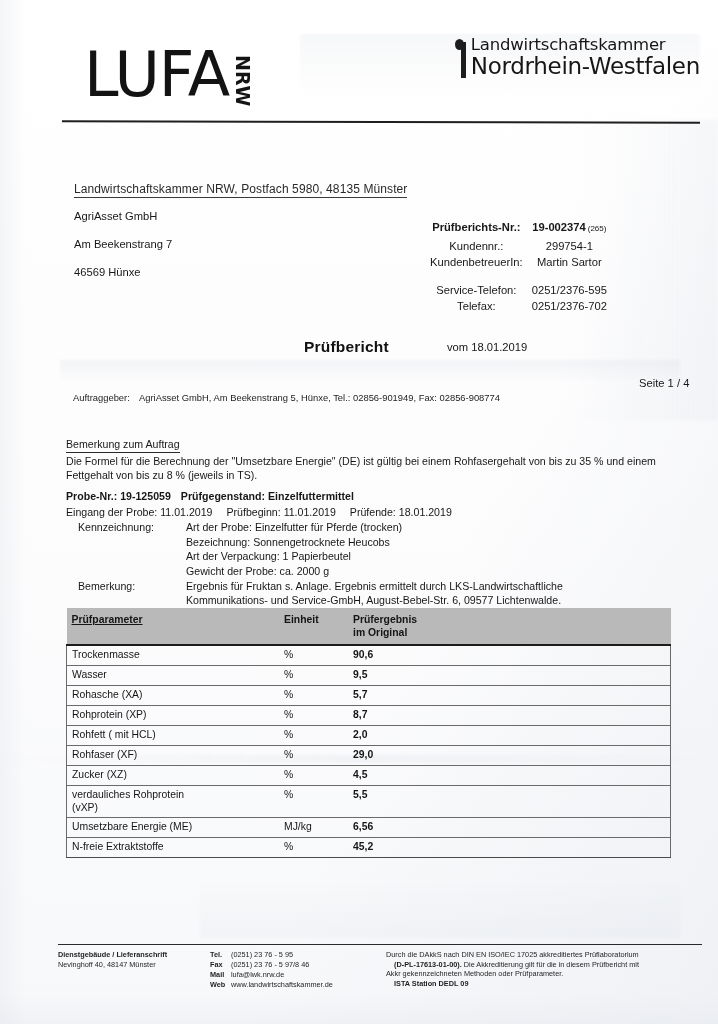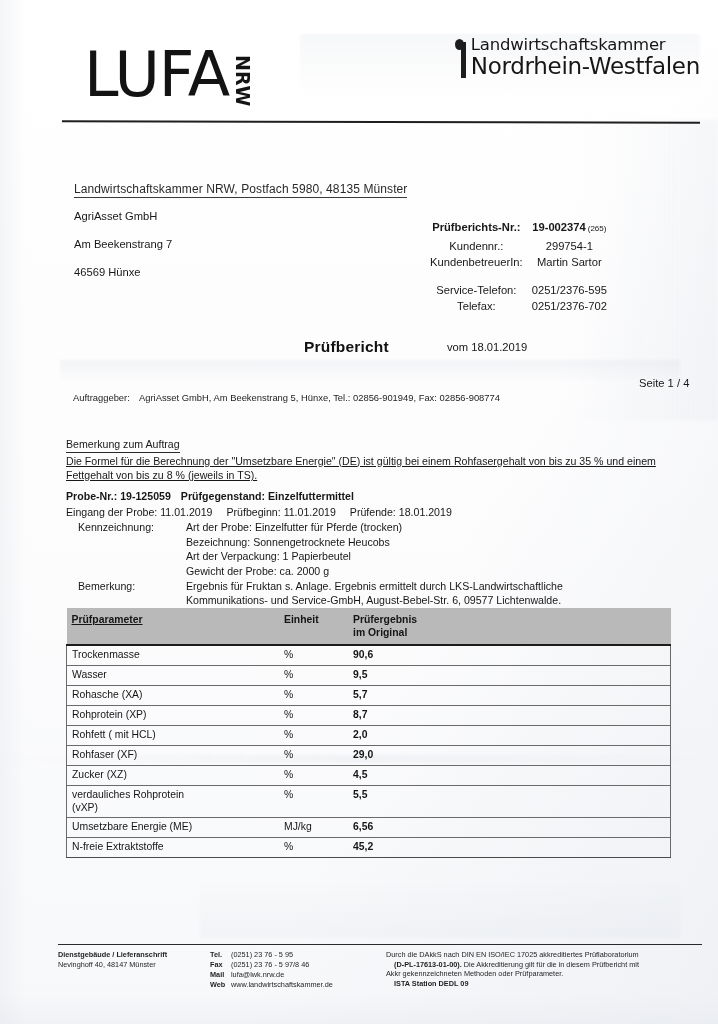--- a/index.html
+++ b/index.html
@@ -234,21 +234,20 @@
 
   
   #remark-block {
     position: absolute;
     left: 66px;
     top: 437px;
     width: 612px;
     font-size: 10.6px;
     line-height: 14.5px;
     color: #181818;
-    text-decoration: underline;
   }
   #remark-title {
     display: inline-block;
     border-bottom: 1px solid #2b2b2b;
     padding-bottom: 0px;
     margin-bottom: 1px;
   }
 
   
   #sample-block {

